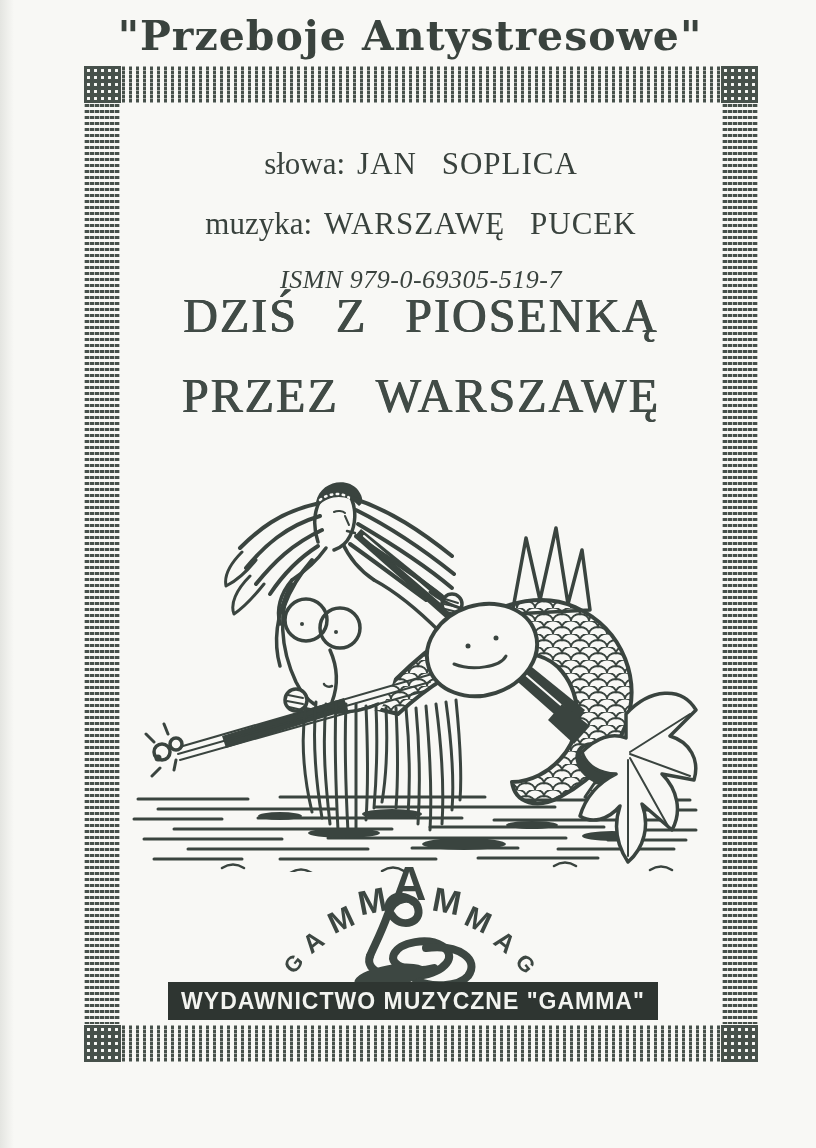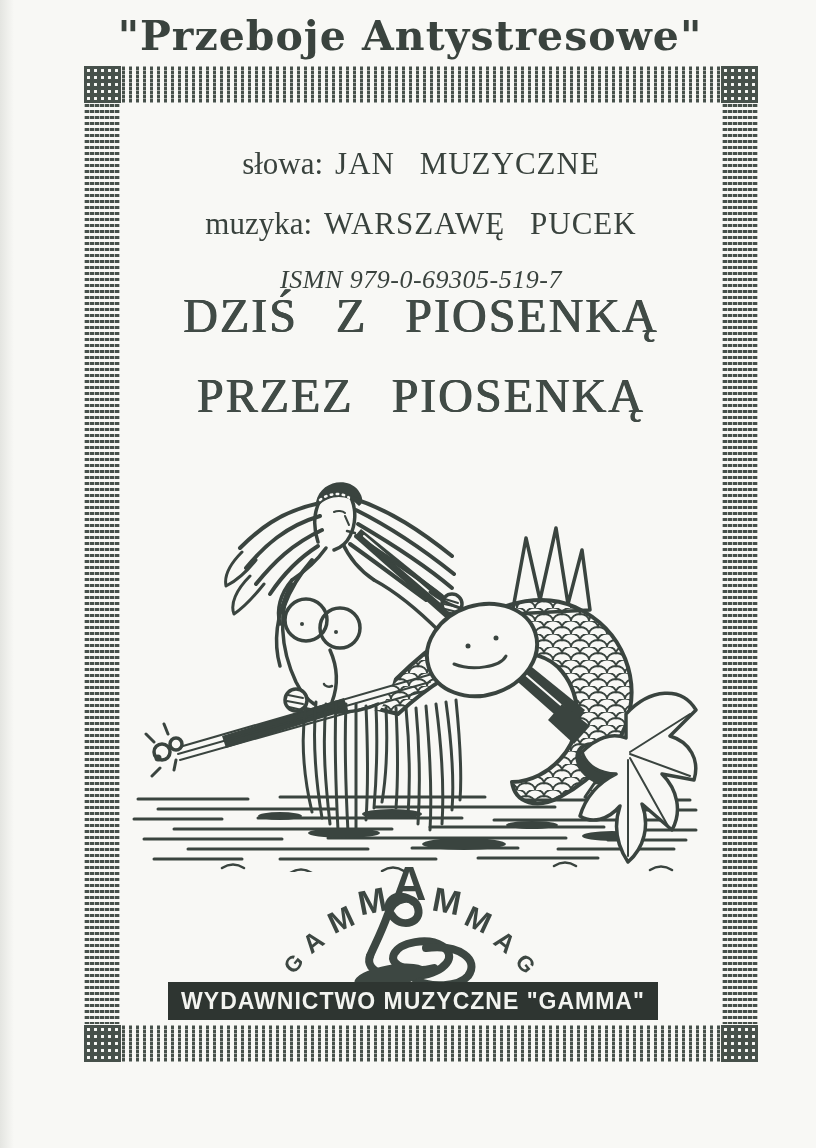--- a/index.html
+++ b/index.html
@@ -72,29 +72,29 @@
 <div class="abs corner" style="left:84px;top:66px;"></div>
 <div class="abs band-h" style="left:122px;top:66px;width:598px;"></div>
 <div class="abs corner" style="left:721px;top:66px;"></div>
 <div class="abs band-v" style="left:84px;top:104px;height:920px;"></div>
 <div class="abs band-v" style="left:722px;top:104px;height:920px;"></div>
 <div class="abs corner" style="left:84px;top:1025px;"></div>
 <div class="abs band-h" style="left:122px;top:1025px;width:598px;"></div>
 <div class="abs corner" style="left:721px;top:1025px;"></div>
 
 <div class="abs textcol credit" style="top:146px;">
-  <span>słowa:</span><span class="name">JAN MUZYCZNE</span>
+  <span>słowa:</span><span class="name">JAN SOPLICA</span>
 </div>
 <div class="abs textcol credit" style="top:206px;">
   <span>muzyka:</span><span class="name">WARSZAWĘ PUCEK</span>
 </div>
 <div class="abs textcol ismn" style="top:266px;font-style:italic;">ISMN 979-0-69305-519-7</div>
 
 <div class="abs textcol big-title" style="top:288px;">DZIŚ Z PIOSENKĄ</div>
-<div class="abs textcol big-title" style="top:368px;">PRZEZ PIOSENKĄ</div>
+<div class="abs textcol big-title" style="top:368px;">PRZEZ WARSZAWĘ</div>
 
 <svg class="abs" style="left:130px;top:452px;" width="570" height="420" viewBox="0 0 570 420" fill="none" stroke="#3a443f" stroke-width="3.5" stroke-linecap="round" stroke-linejoin="round">
   <defs>
     <pattern id="scales" width="18" height="13" patternUnits="userSpaceOnUse">
       <path d="M-9,13 a9,7 0 0 1 18,0 M9,13 a9,7 0 0 1 18,0 M0,6.5 a9,7 0 0 1 18,0 M-18,6.5 a9,7 0 0 1 18,0" fill="none" stroke="#3a443f" stroke-width="1.8"></path>
     </pattern>
   </defs>
 
   <g>
     <path d="M382,162 L396,86 L410,148 L426,76 L438,152 L452,98 L460,158 Z" fill="#f8f8f5"></path>

